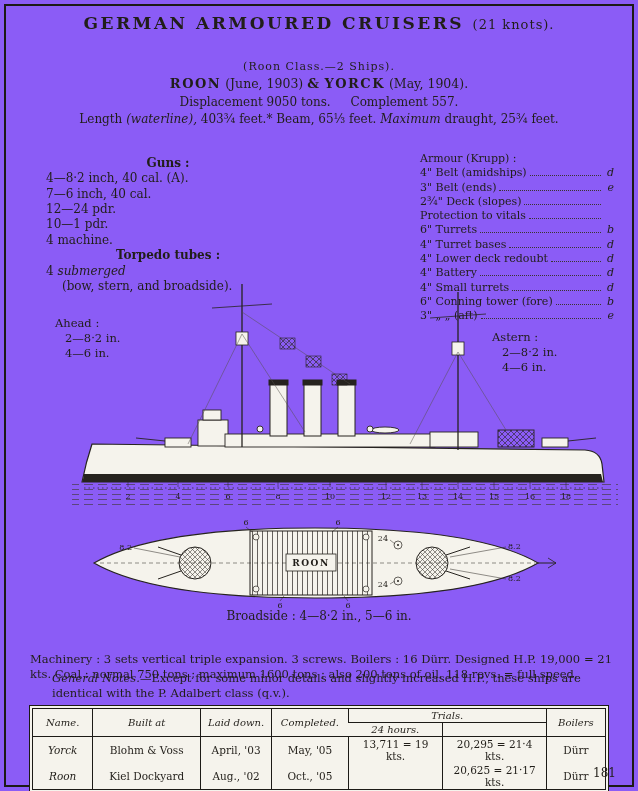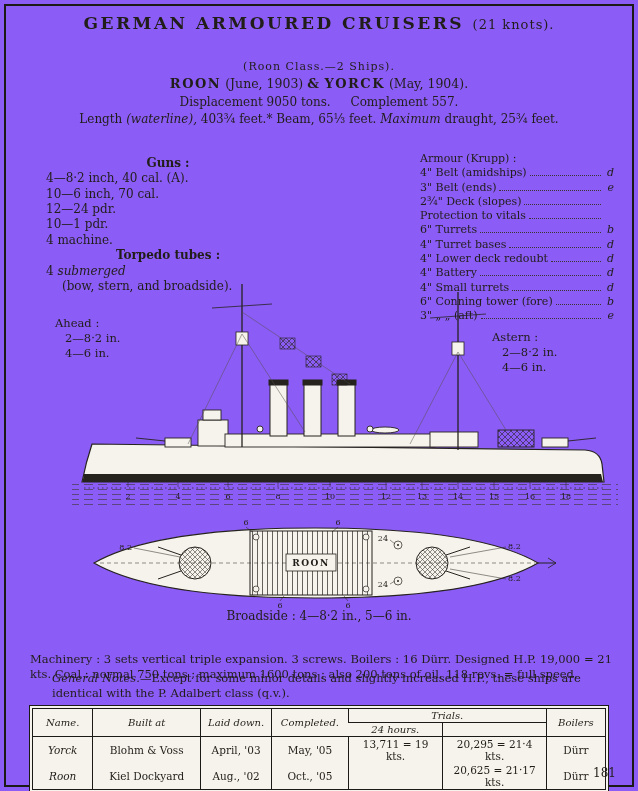--- a/index.html
+++ b/index.html
@@ -85,21 +85,21 @@
     <span>Length</span>
     <span class="it">(waterline),</span>
     <span>403¾ feet.*  Beam, 65⅓ feet.</span>
     <span class="it">Maximum</span>
     <span>draught, 25¾ feet.</span>
   </div>
 
   <div class="abs guns-block">
     <div class="hd">Guns :</div>
     <div class="gi">4—8·2 inch, 40 cal. (A).</div>
-    <div class="gi">10—6 inch, 70 cal.</div>
+    <div class="gi">7—6 inch, 40 cal.</div>
     <div class="gi">12—24 pdr.</div>
     <div class="gi">10—1 pdr.</div>
     <div class="gi">4 machine.</div>
     <div class="hd">Torpedo tubes :</div>
     <div class="gi">
       <span>4</span>
       <span class="it">submerged</span>
     </div>
     <div class="gi2">(bow, stern, and broadside).</div>
   </div>

